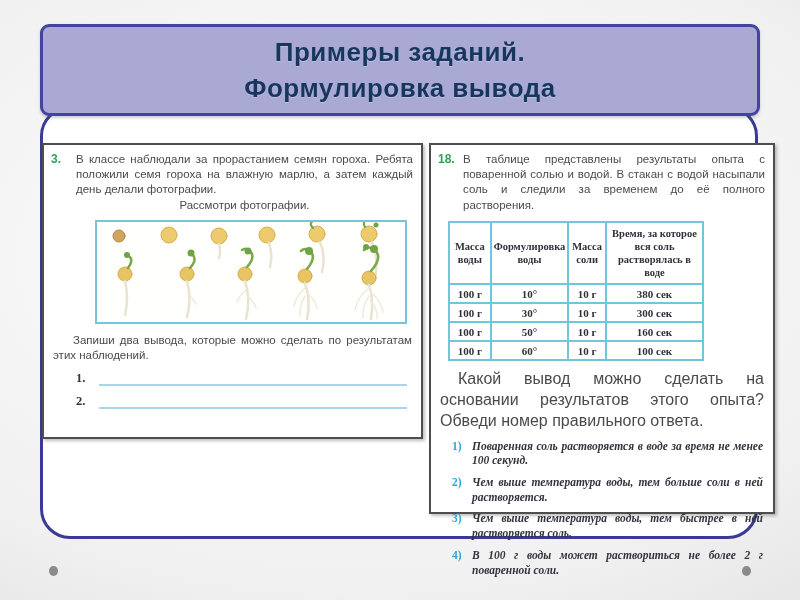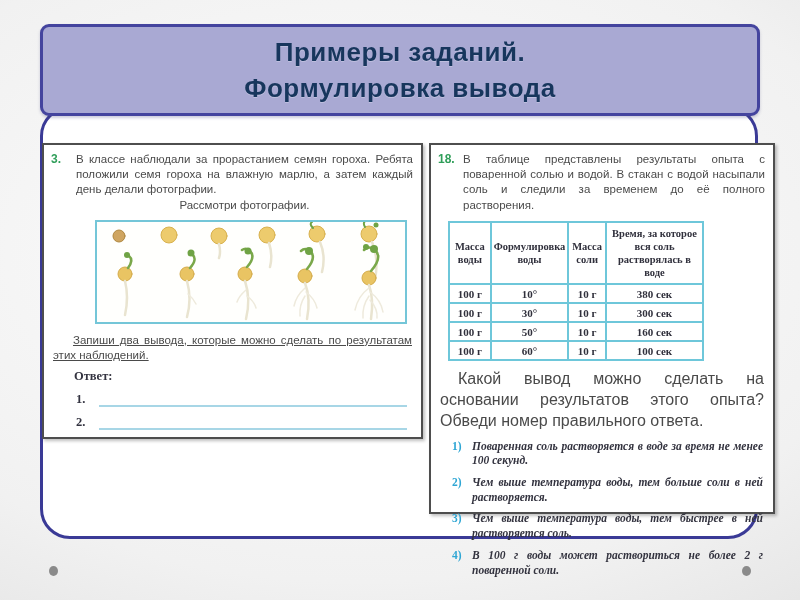--- a/index.html
+++ b/index.html
@@ -44,21 +44,21 @@
   .task-text .sub{display:block;text-align:center;}
 
   
   .photo-box{
     margin:7px 8px 0 51px;width:312px;height:104px;
     border:2px solid #74c6d8;background:#fffffd;box-sizing:border-box;
   }
 
   .instruction{
     margin:9px 9px 0 9px;font-size:11.5px;line-height:1.32;text-align:justify;
-    text-indent:20px;color:#4a4a4a;text-decoration:underline;
+    text-indent:20px;color:#4a4a4a;
   }
   .answer-label{
     margin:6px 0 0 30px;font-family:"Liberation Serif","DejaVu Serif",serif;
     font-weight:bold;font-size:12.5px;color:#333340;
   }
   .answer-row{display:flex;align-items:flex-end;margin:8px 14px 0 32px;}
   .answer-row .num{
     font-family:"Liberation Serif","DejaVu Serif",serif;font-weight:bold;
     font-size:12.5px;color:#333340;margin-right:14px;
   }
@@ -170,21 +170,20 @@
             <circle cx="277" cy="27" r="4" fill="#6fa345" stroke="none"></circle>
             <circle cx="269" cy="25" r="3" fill="#6fa345" stroke="none"></circle>
             <path d="M272 63 q5 14 2 34" stroke="#e9e4d0" stroke-width="2.5"></path>
             <path d="M272 66 q-11 8 -14 22 M273 70 q11 8 13 20 M272 74 q-7 10 -6 22 M273 78 q8 9 7 18" stroke="#eeeadc" stroke-width="1.5"></path>
           </g>
         </g>
       </svg>
     </div>
 
     <div class="instruction">Запиши два вывода, которые можно сделать по результатам этих наблюдений.</div>
-    <div class="answer-label">Ответ:</div>
 
     <div class="answer-row">
       <span class="num">1.</span>
       <span class="line"></span>
     </div>
     <div class="answer-row">
       <span class="num">2.</span>
       <span class="line"></span>
     </div>
   </div>

